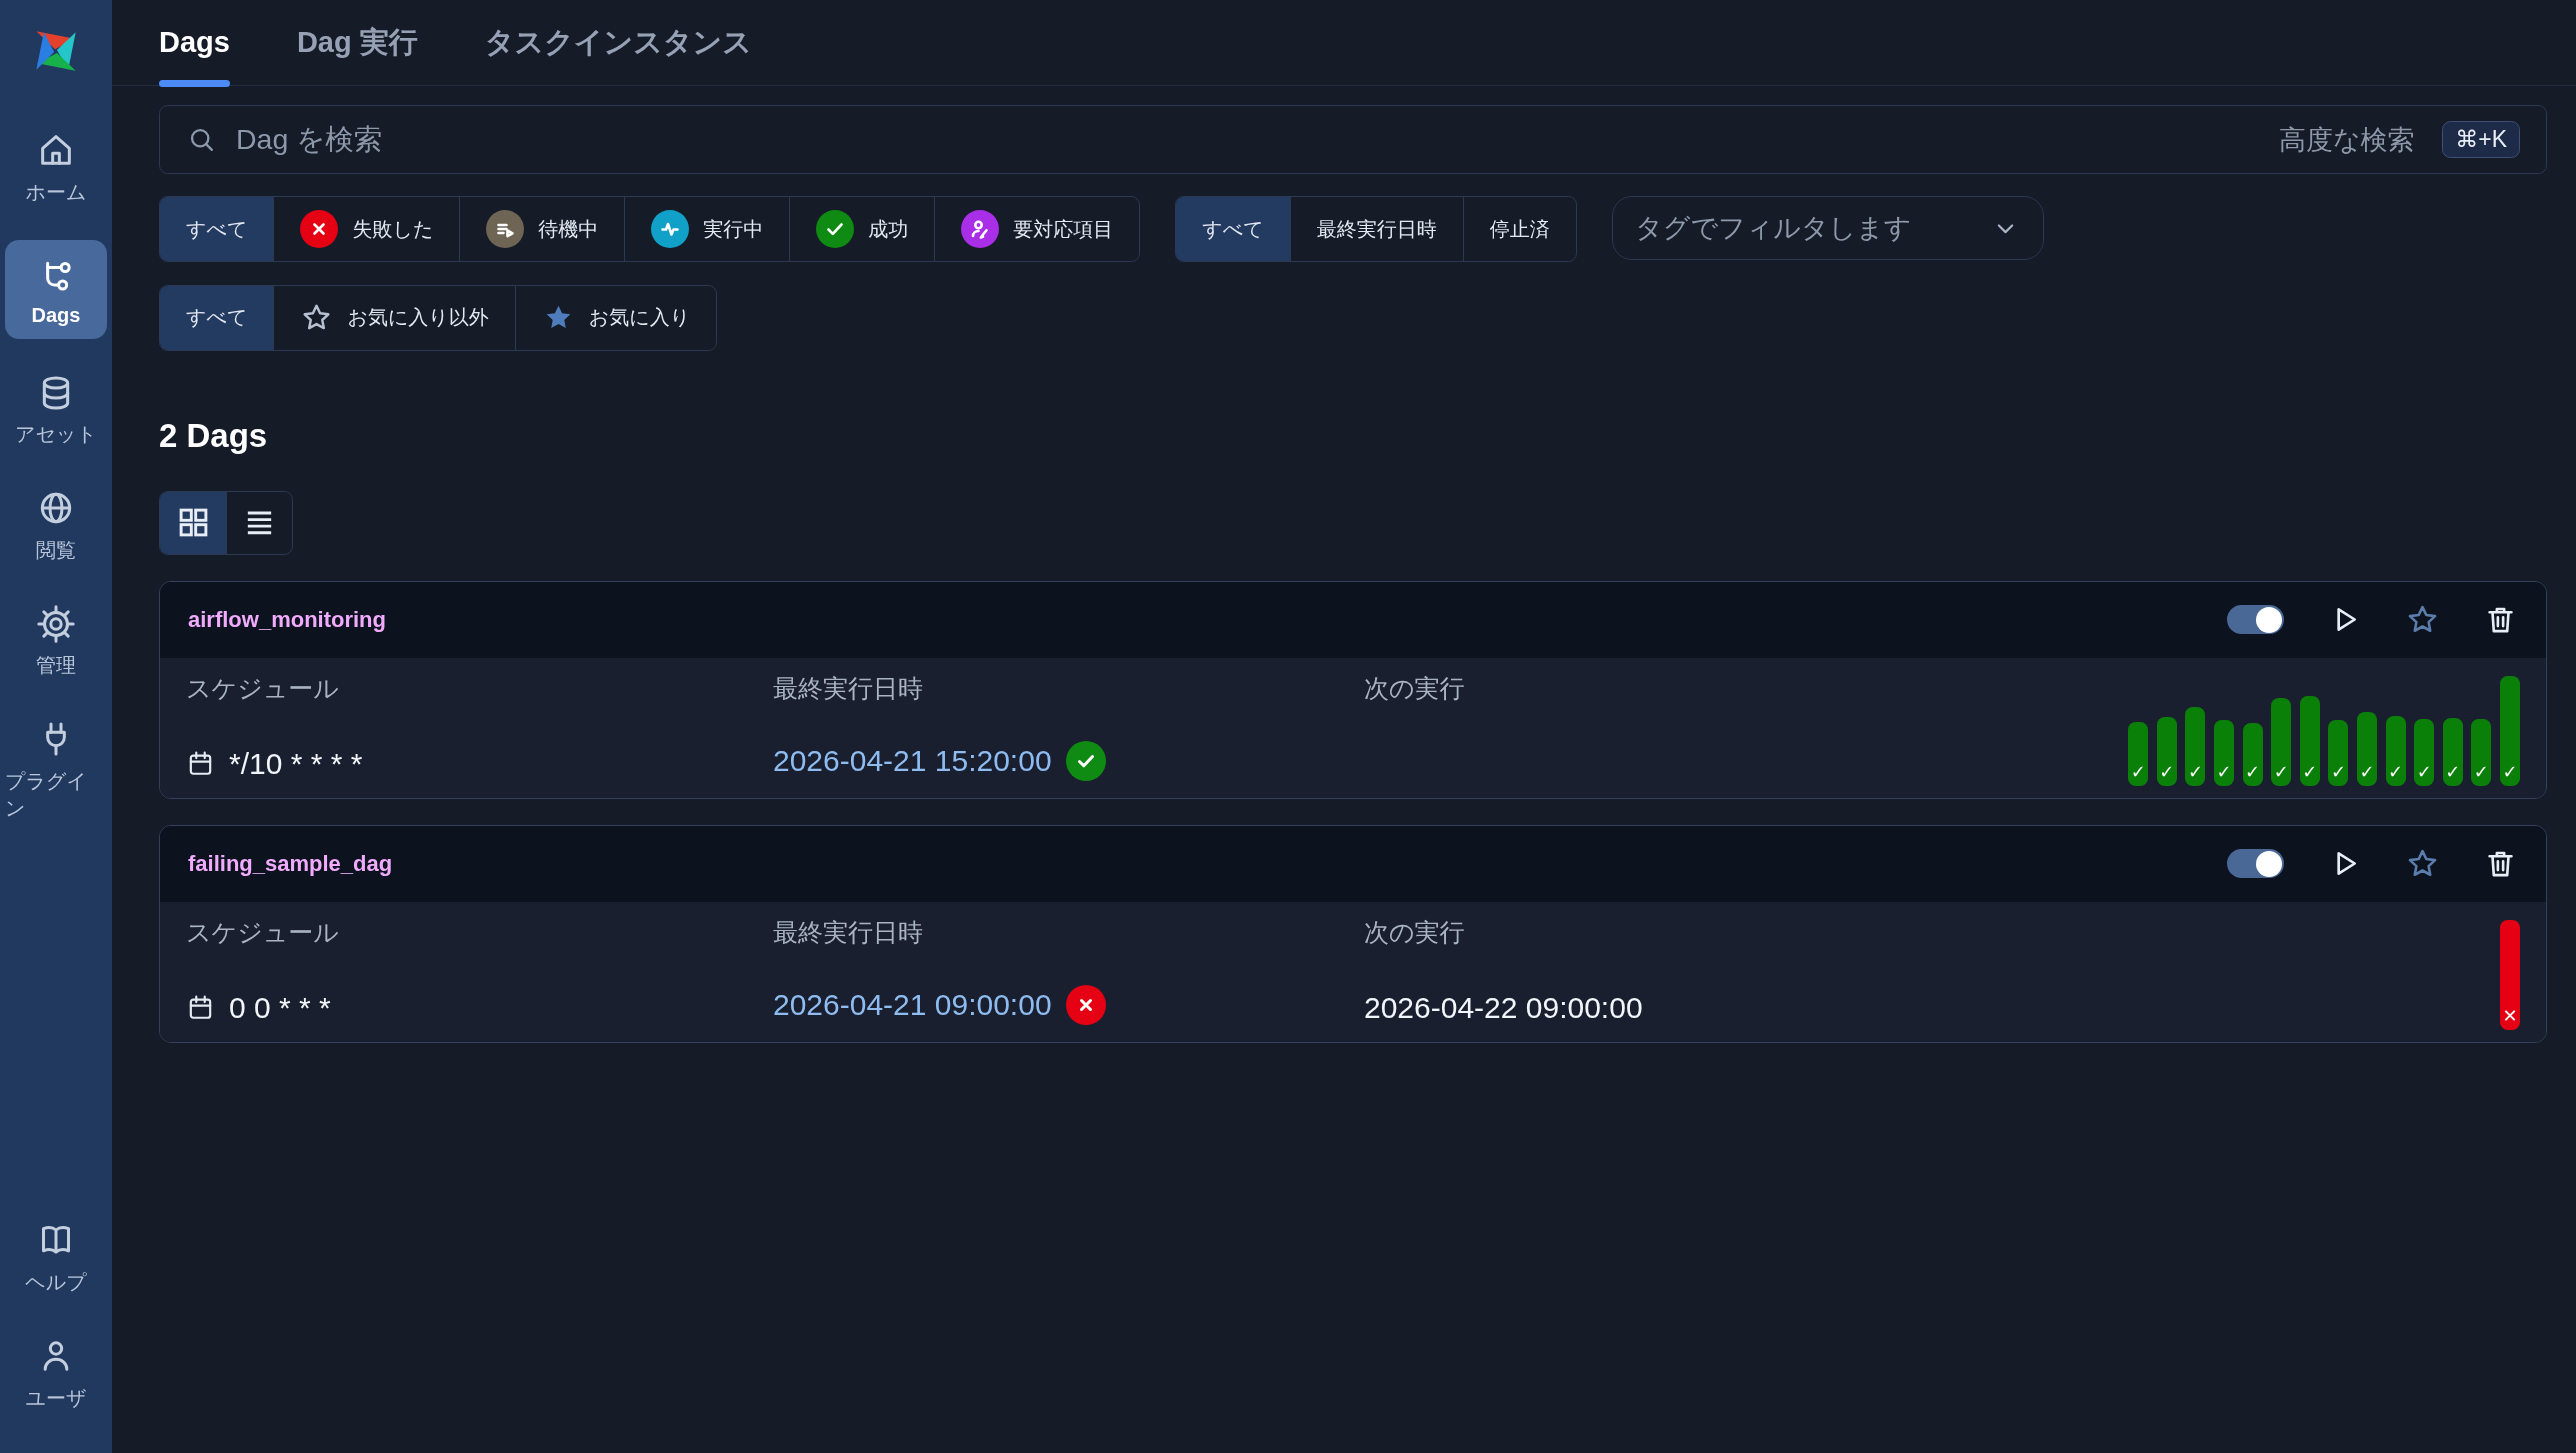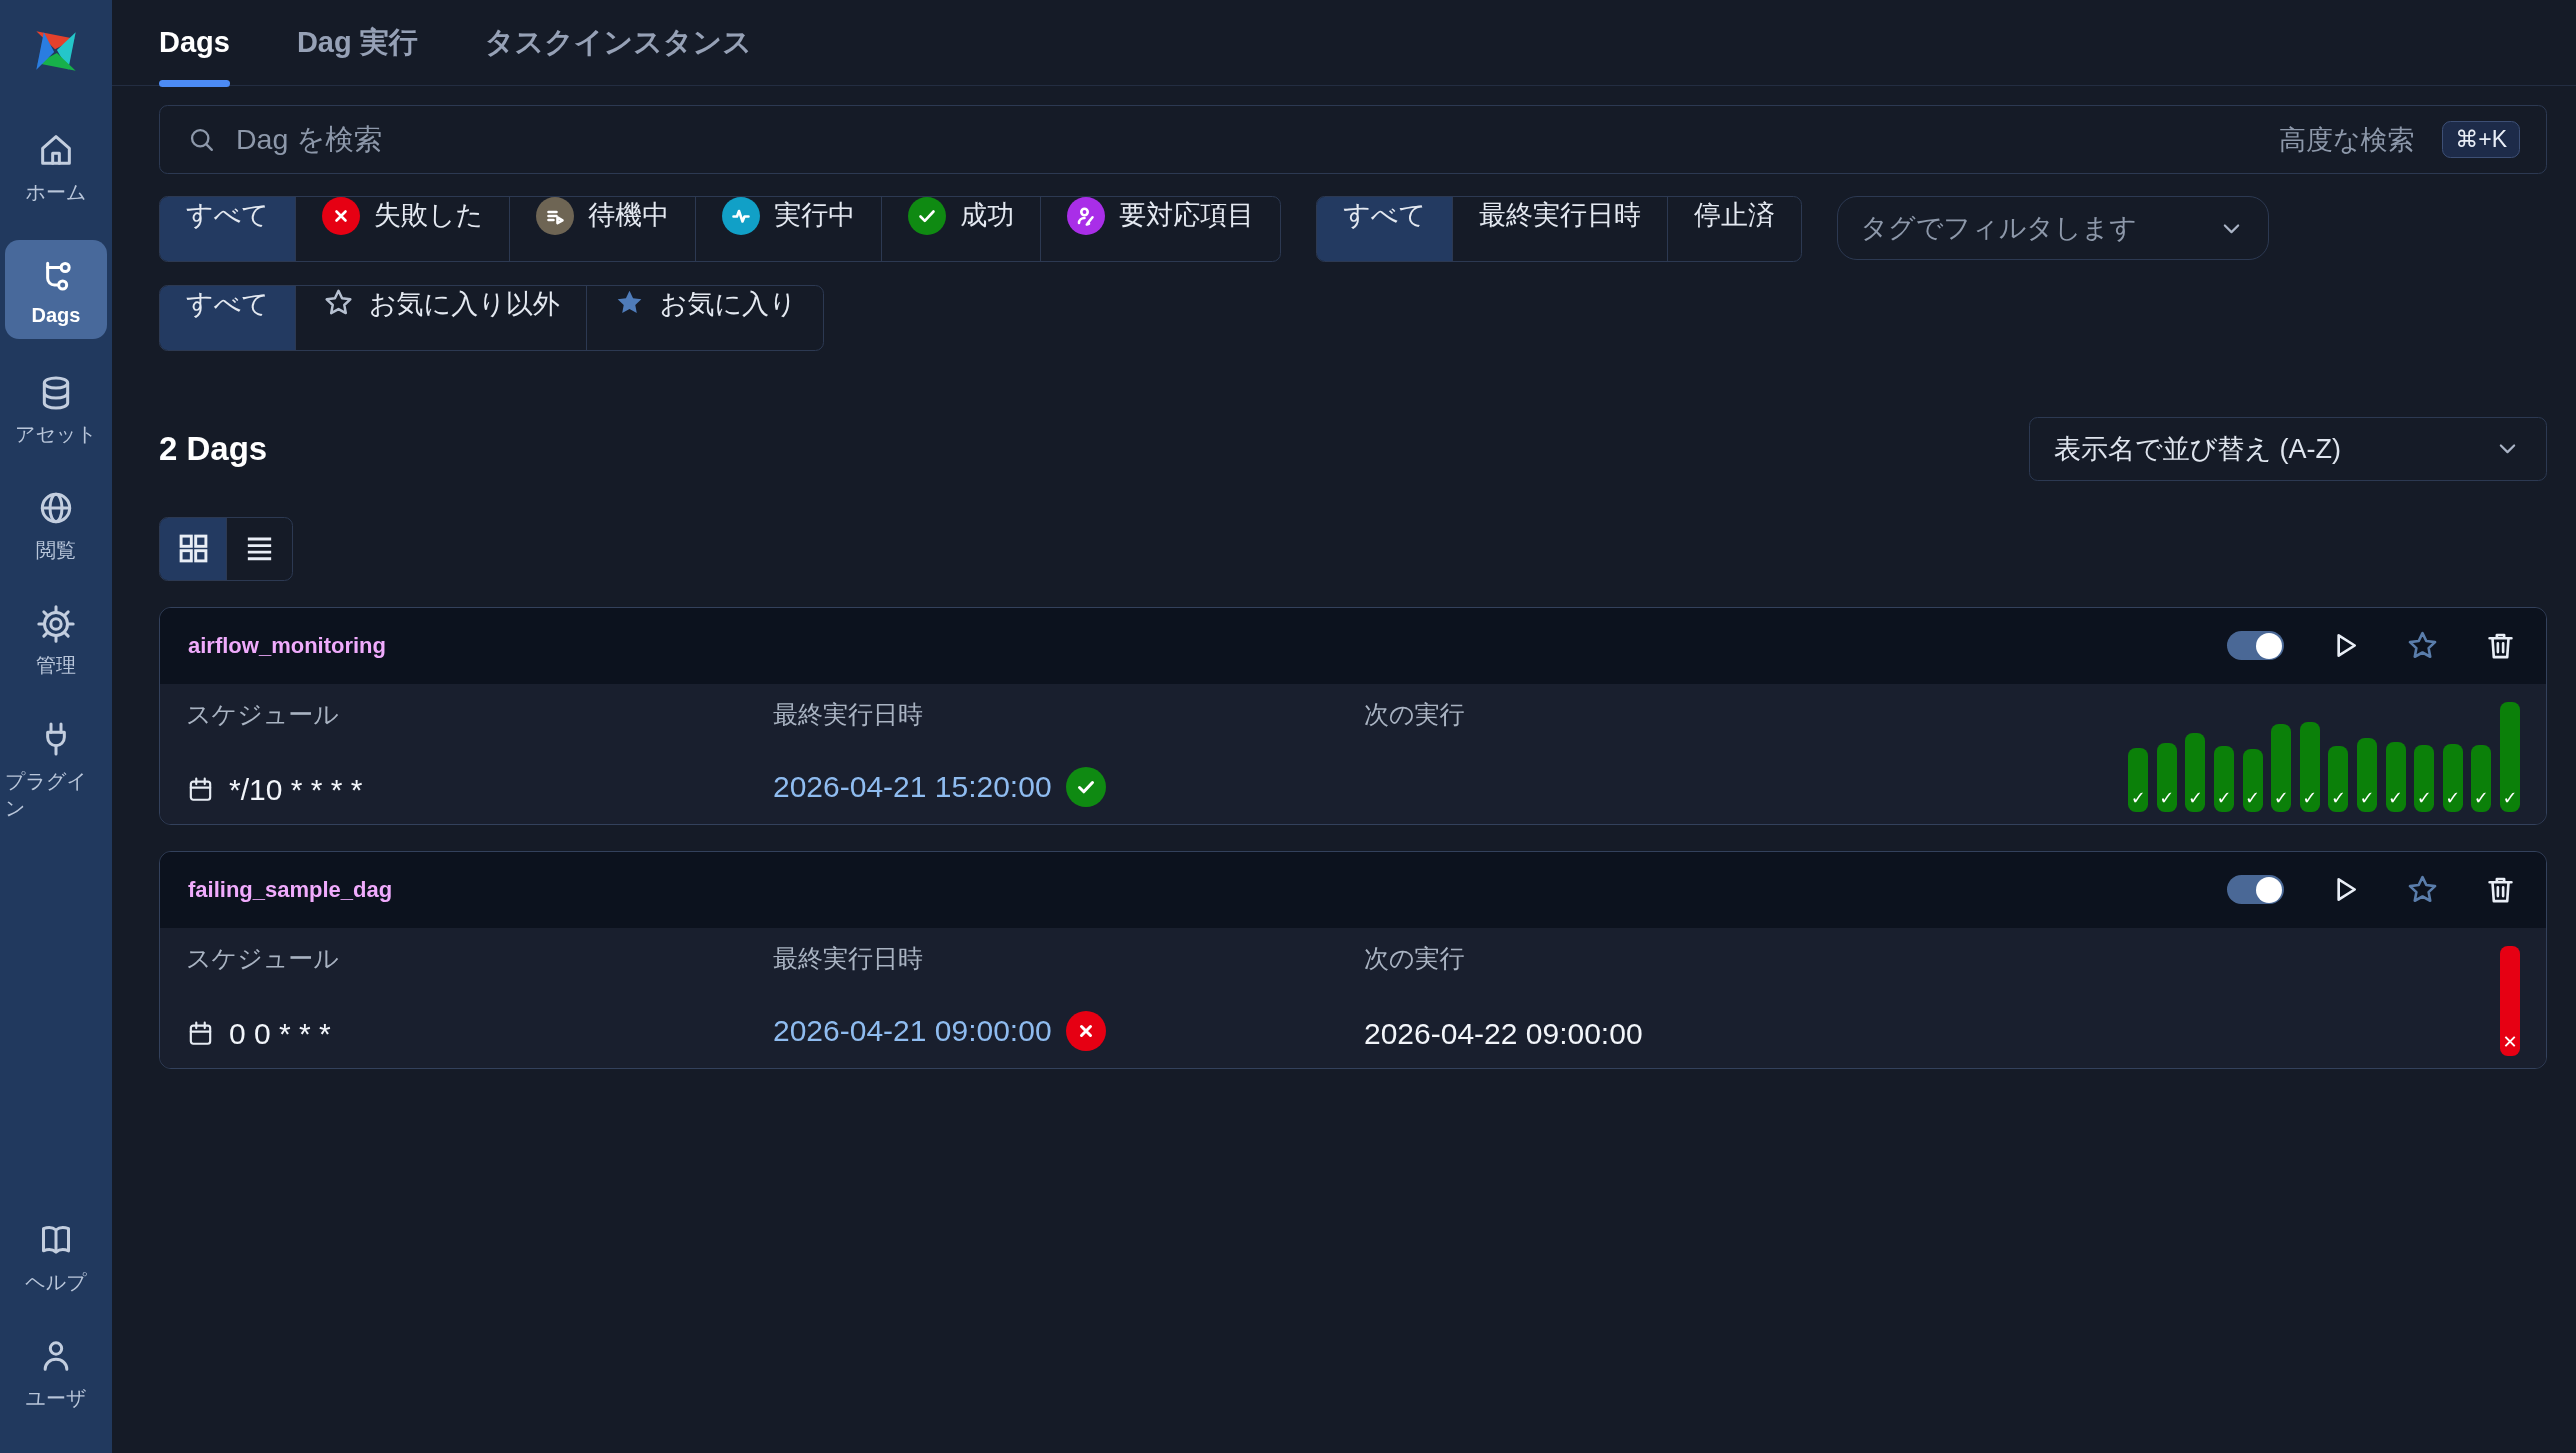--- a/index.html
+++ b/index.html
@@ -31,21 +31,21 @@
   .searchbar { height:69px; border:1.7px solid #2c3952; border-radius:8.6px; display:flex; align-items:center; padding:0 26px; gap:19px; }
   .searchbar svg { width:31px; height:31px; stroke:#8d98aa; flex-shrink:0; }
   .searchbar input { flex:1; background:transparent; border:none; outline:none; color:#e6ebf3; font-size:28.5px; font-family:inherit; }
   .searchbar input::placeholder { color:#8d98aa; }
   .adv-label { color:#8d98aa; font-size:27px; margin-right:8.6px; white-space:nowrap; }
   .kbd { background:#1d2b49; border:1.7px solid #3d4f75; border-radius:8.6px; padding:4.3px 12px; font-size:23px; color:#e9eef6; white-space:nowrap; }
 
   
   .filter-row { display:flex; gap:35px; margin-top:22.4px; }
   .seg-group { display:flex; border:1.7px solid #2c3952; border-radius:8.6px; overflow:hidden; align-self:flex-start; }
-  .seg { display:flex; gap:14px; padding:0 26px; height:64px; font-size:27px; color:#e4e9f1; cursor:pointer; border-left:1.7px solid #2c3952; white-space:nowrap; }
+  .seg { display:flex; align-items:center; gap:14px; padding:0 26px; height:64px; font-size:20px; color:#e4e9f1; cursor:pointer; border-left:1.7px solid #2c3952; white-space:nowrap; }
   .seg:first-child { border-left:none; }
   .seg.active { background:#233a61; }
   .state-dot { width:38px; height:38px; border-radius:50%; display:flex; align-items:center; justify-content:center; flex-shrink:0; }
   .state-dot svg { width:24px; height:24px; stroke:#ffffff; stroke-width:2.6; fill:none; stroke-linecap:round; stroke-linejoin:round; }
   .tag-select { width:432px; height:64px; border:1.7px solid #2c3952; border-radius:20px; display:flex; align-items:center; justify-content:space-between; padding:0 22.4px; color:#8d98aa; font-size:27px; cursor:pointer; }
   .tag-select svg, .sort-select svg { width:29px; height:29px; stroke:#aab4c6; }
   .star-glyph { width:33px; height:33px; }
 
   
   .summary-row { display:flex; align-items:center; justify-content:space-between; margin-top:66px; }
@@ -278,26 +278,20 @@
             <svg class="star-glyph" viewBox="0 0 24 24">
               <path d="M12 3.5 l2.6 5.4 6 0.8 -4.4 4.1 1.1 5.9 -5.3 -2.9 -5.3 2.9 1.1 -5.9 L3.4 9.7 l6 -0.8 Z" fill="#4f7cba"></path>
             </svg>
             <span>お気に入り</span>
           </div>
         </div>
       </div>
 
       <div class="summary-row">
         <div class="dag-count">2 Dags</div>
-        <div class="sort-select">
-          <span>表示名で並び替え (A-Z)</span>
-          <svg viewBox="0 0 24 24" class="icon-stroke">
-              <path d="M6.5 9.5 l5.5 5.5 5.5 -5.5"></path>
-            </svg>
-        </div>
       </div>
 
       <div class="seg-group view-group">
         <div class="view-btn active">
           <svg viewBox="0 0 24 24">
             <rect x="3.5" y="3.5" width="7" height="7"></rect>
               <rect x="13.5" y="3.5" width="7" height="7"></rect>
             <rect x="3.5" y="13.5" width="7" height="7"></rect>
               <rect x="13.5" y="13.5" width="7" height="7"></rect>
           </svg>

